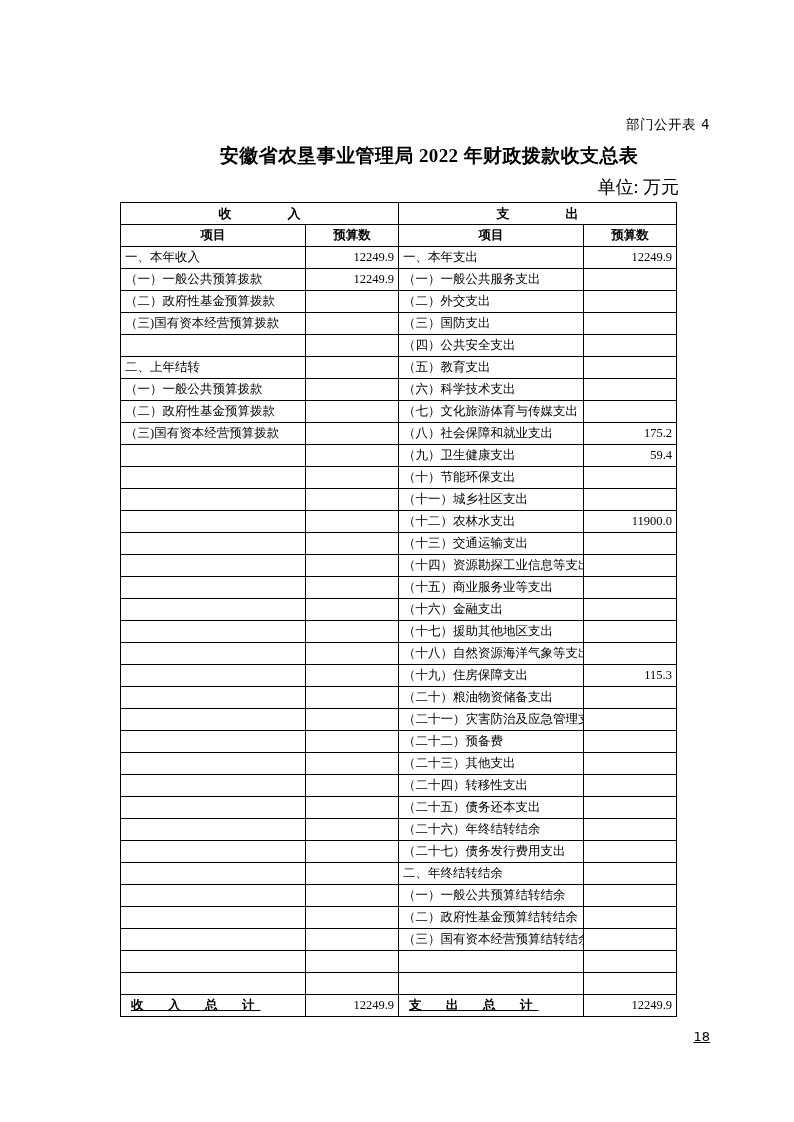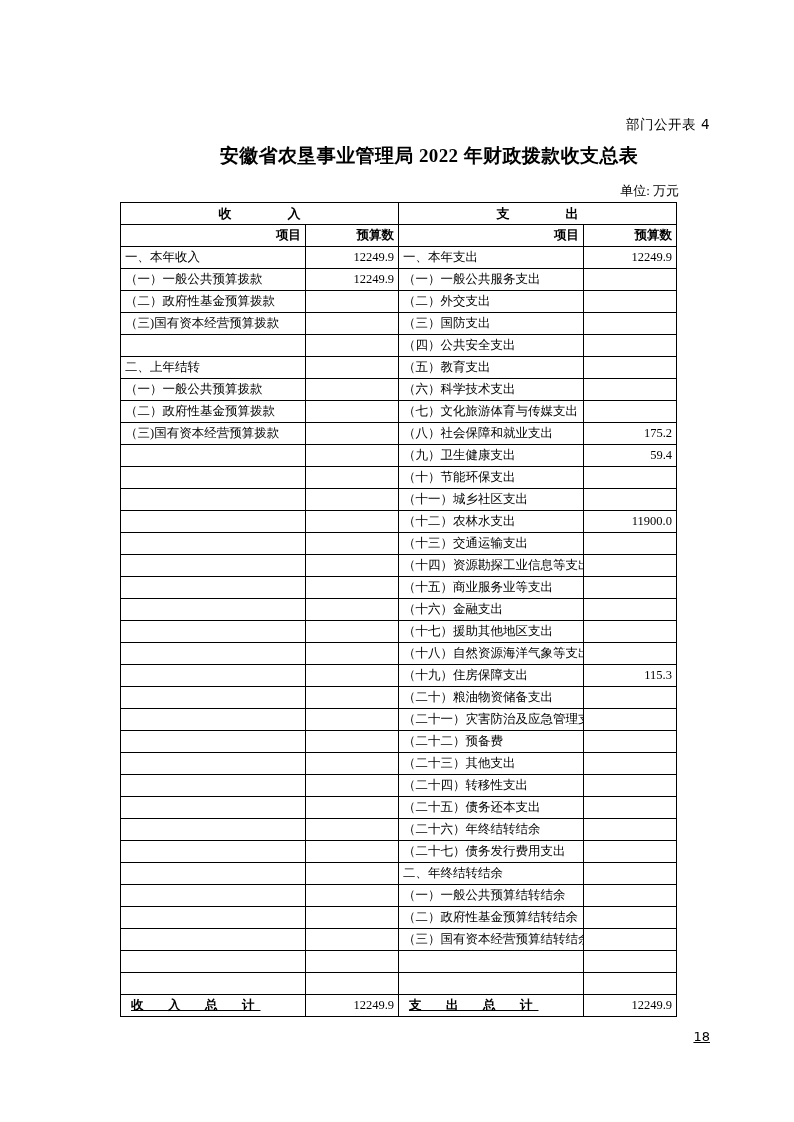--- a/index.html
+++ b/index.html
@@ -34,23 +34,23 @@
     left: 0;
     width: 794px;
     text-align: center;
     font-size: 19px;
     font-weight: bold;
     letter-spacing: 0.4px;
     margin-left: 32px;
   }
   .unit-label {
     position: absolute;
-    top: 182px;
+    top: 175px;
     right: 115px;
-    font-size: 13px;
+    font-size: 18px;
   }
   table.main {
     position: absolute;
     top: 202px;
     left: 120px;
     width: 556px;
     border-collapse: collapse;
     table-layout: fixed;
     font-size: 12.5px;
     padding-left: 12px;
@@ -64,21 +64,21 @@
     white-space: nowrap;
   }
   .grp-head {
     text-align: center;
     font-weight: bold;
     letter-spacing: 10px;
     text-indent: 10px;
     font-size: 13px;
   }
   .col-head {
-    text-align: right;
+    text-align: center;
     font-weight: bold;
     font-size: 12.5px;
     margin-top: 36px;
   }
   .item {
     text-align: left;
     font-size: 12.5px;
   }
   .num {
     text-align: right;

